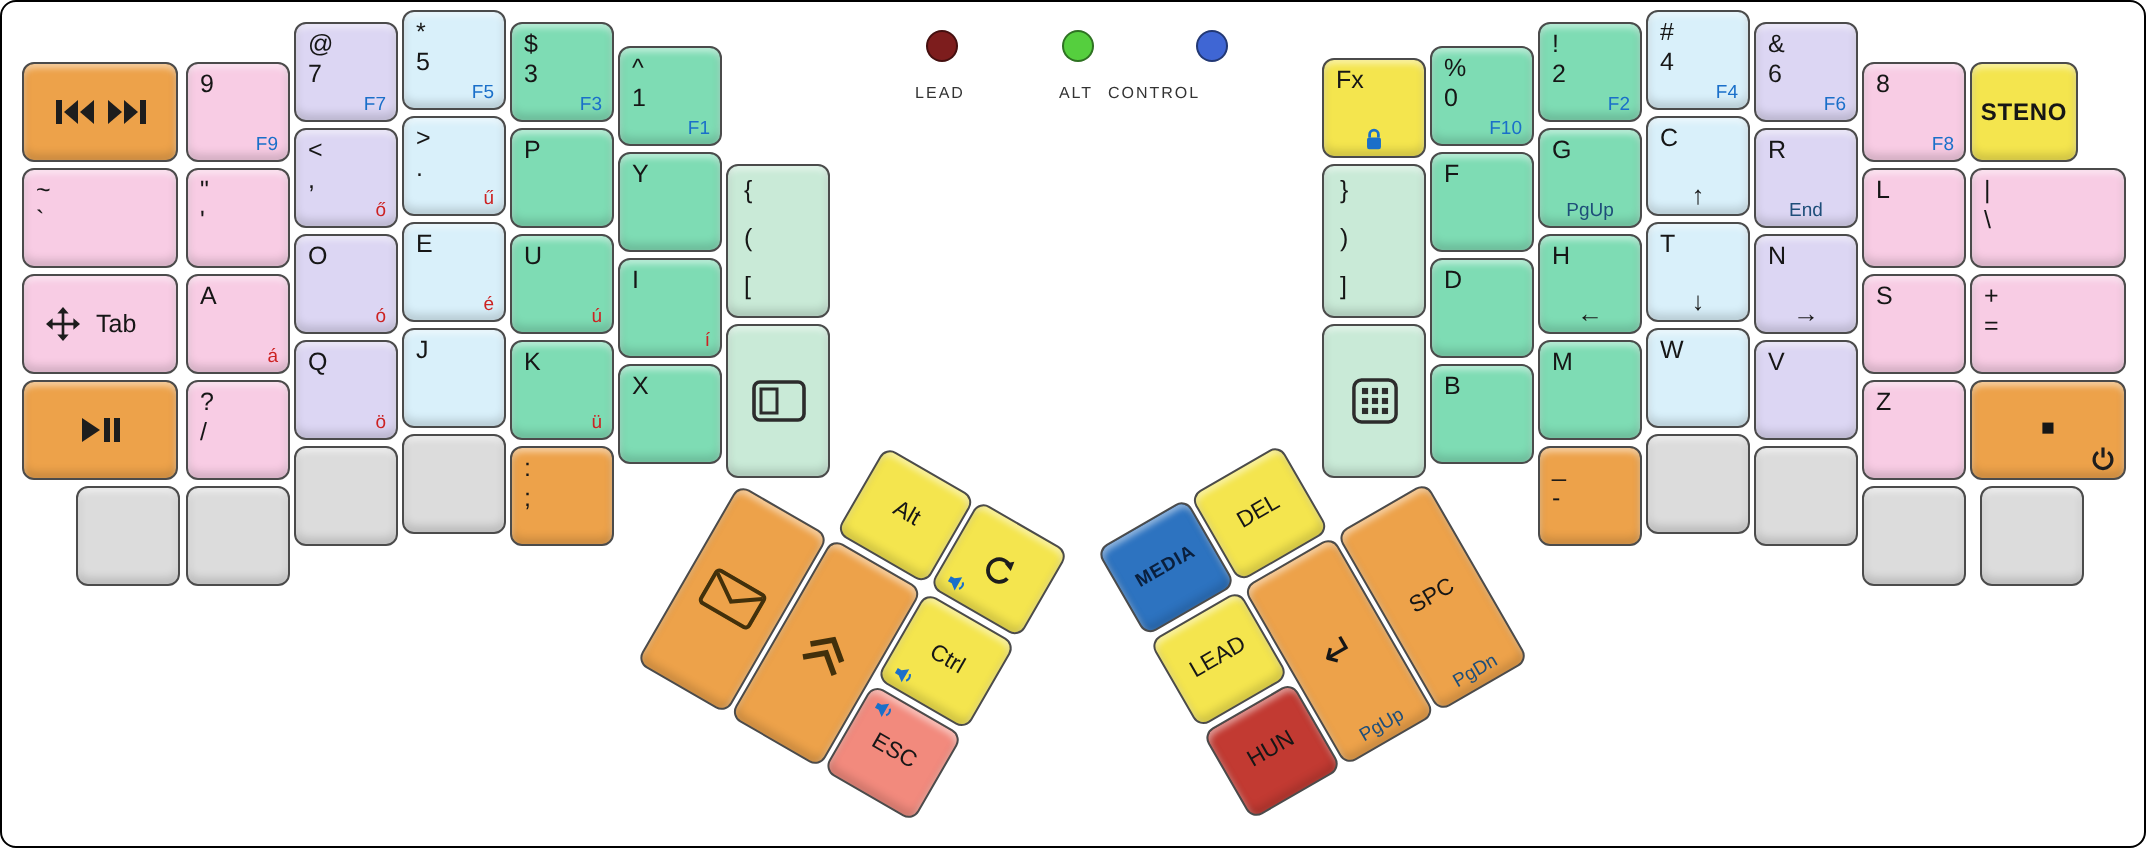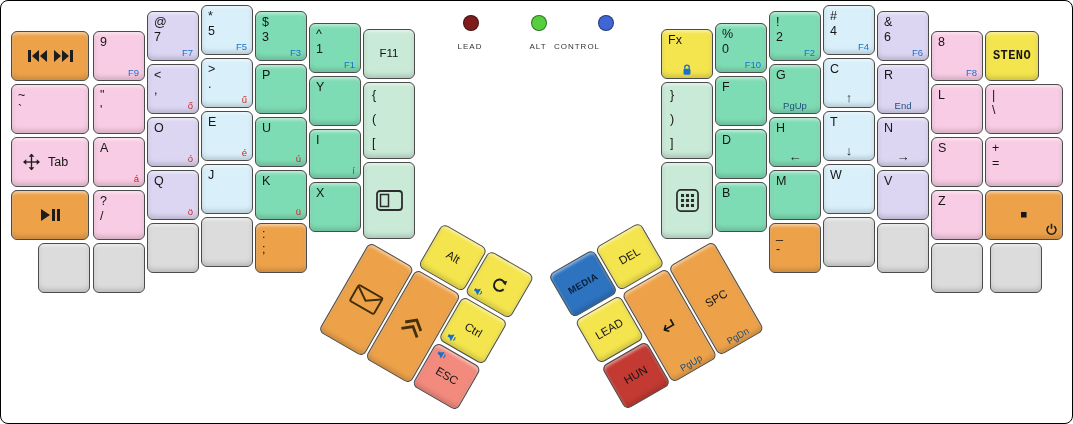--- a/index.html
+++ b/index.html
@@ -173,23 +173,20 @@
       <div class="key" style="left: 308px; top: 75px; width: 52px; height: 50px; background: rgb(126, 220, 180);">
         <span class="lg tl">Y</span>
       </div>
       <div class="key" style="left: 308px; top: 128px; width: 52px; height: 50px; background: rgb(126, 220, 180);">
         <span class="lg tl">I</span>
         <span class="lg br cRed">í</span>
       </div>
       <div class="key" style="left: 308px; top: 181px; width: 52px; height: 50px; background: rgb(126, 220, 180);">
         <span class="lg tl">X</span>
       </div>
-      <div class="key" style="left: 362px; top: 28px; width: 52px; height: 50px; background: rgb(201, 234, 215);">
-        <span class="lg ctr">F11</span>
-      </div>
       <div class="key" style="left: 362px; top: 81px; width: 52px; height: 77px; background: rgb(201, 234, 215);">
         <span class="lg b1">{</span>
         <span class="lg b2">(</span>
         <span class="lg b3">[</span>
       </div>
       <div class="key" style="left: 362px; top: 161px; width: 52px; height: 77px; background: rgb(201, 234, 215);">
         <span class="icwrap">
           <span><svg width="27" height="21" viewBox="0 0 27 21">
               <rect x="1" y="1" width="25" height="19" rx="3" fill="none" stroke="#2c2c2c" stroke-width="1.8"></rect>
               <rect x="4.5" y="4.5" width="8" height="12" fill="none" stroke="#2c2c2c" stroke-width="1.5"></rect>
@@ -302,21 +299,21 @@
       </div>
       <div class="key" style="left: 930px; top: 83px; width: 52px; height: 50px; background: rgb(248, 204, 228);">
         <span class="lg tl">L</span>
       </div>
       <div class="key" style="left: 930px; top: 136px; width: 52px; height: 50px; background: rgb(248, 204, 228);">
         <span class="lg tl">S</span>
       </div>
       <div class="key" style="left: 930px; top: 189px; width: 52px; height: 50px; background: rgb(248, 204, 228);">
         <span class="lg tl">Z</span>
       </div>
-      <div class="key" style="left: 984px; top: 30px; width: 54px; height: 50px; background: rgb(244, 229, 78); font-family: Liberation Mono, monospace;">
+      <div class="key" style="left: 984px; top: 30px; width: 54px; height: 50px; background: rgb(244, 229, 78);">
         <span class="lg ctr bold">STENO</span>
       </div>
       <div class="key" style="left: 984px; top: 83px; width: 78px; height: 50px; background: rgb(248, 204, 228);">
         <span class="lg tl">|</span>
         <span class="lg tl2">\</span>
       </div>
       <div class="key" style="left: 984px; top: 136px; width: 78px; height: 50px; background: rgb(248, 204, 228);">
         <span class="lg tl">+</span>
         <span class="lg tl2">=</span>
       </div>

